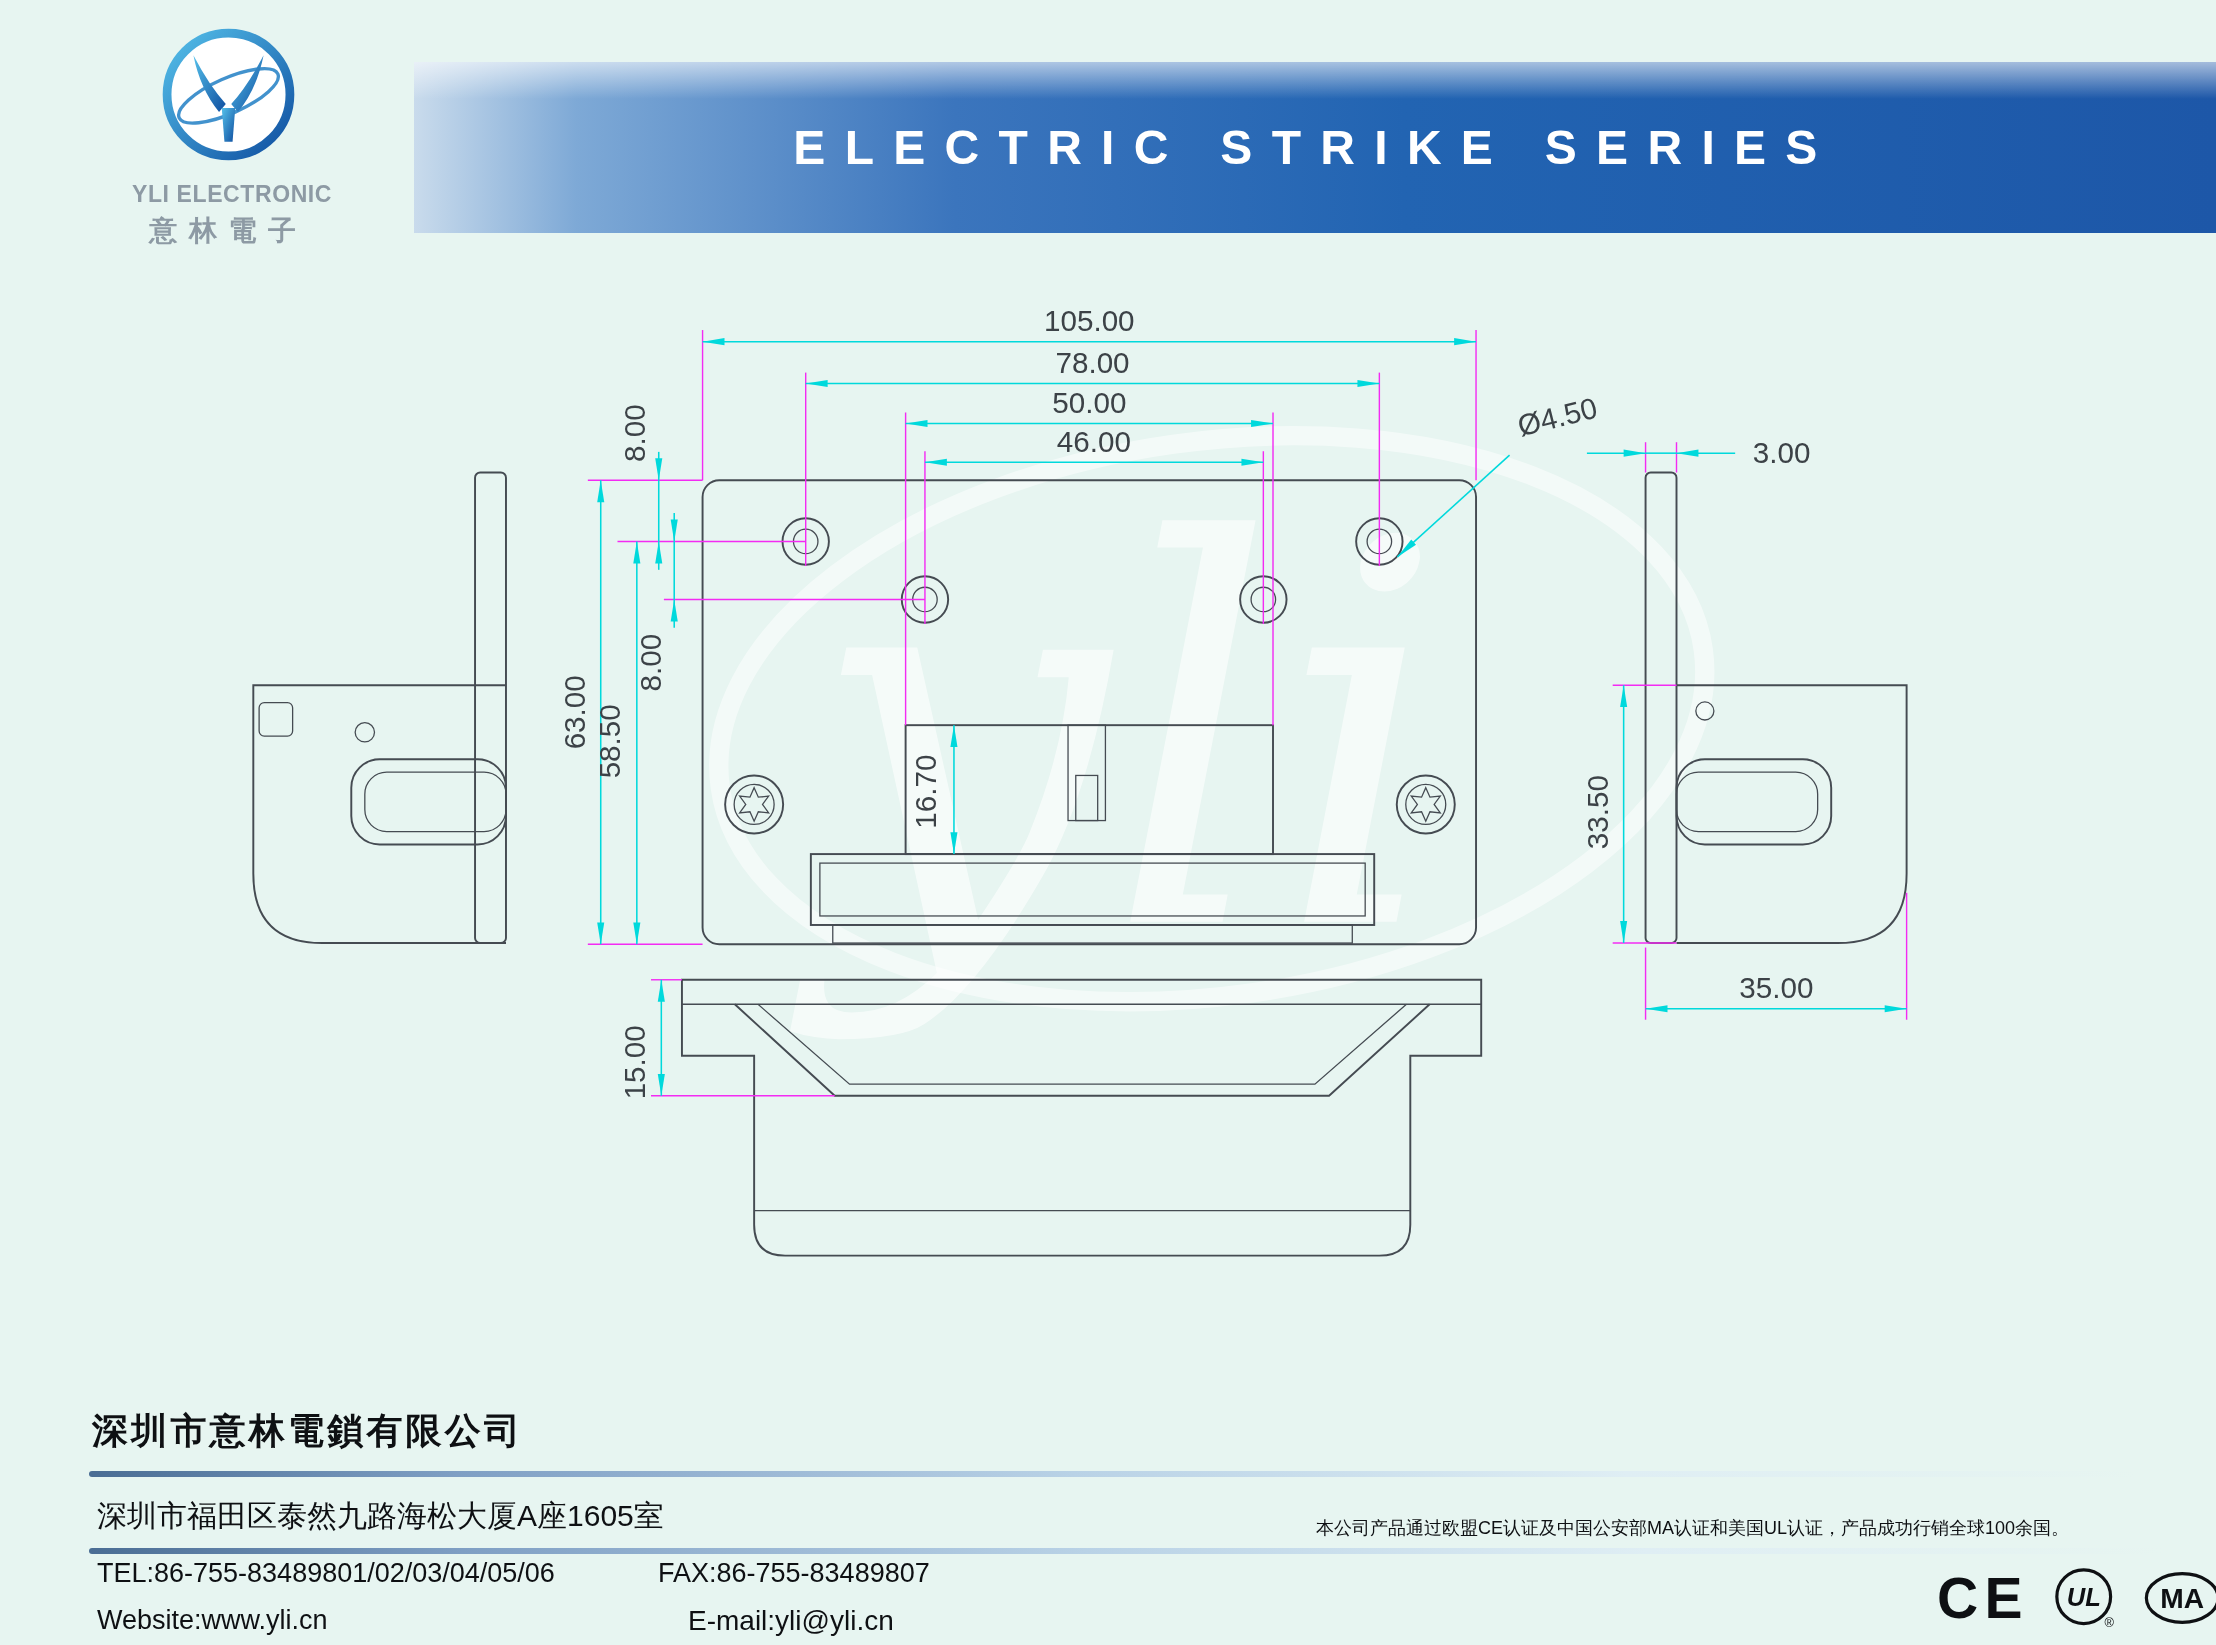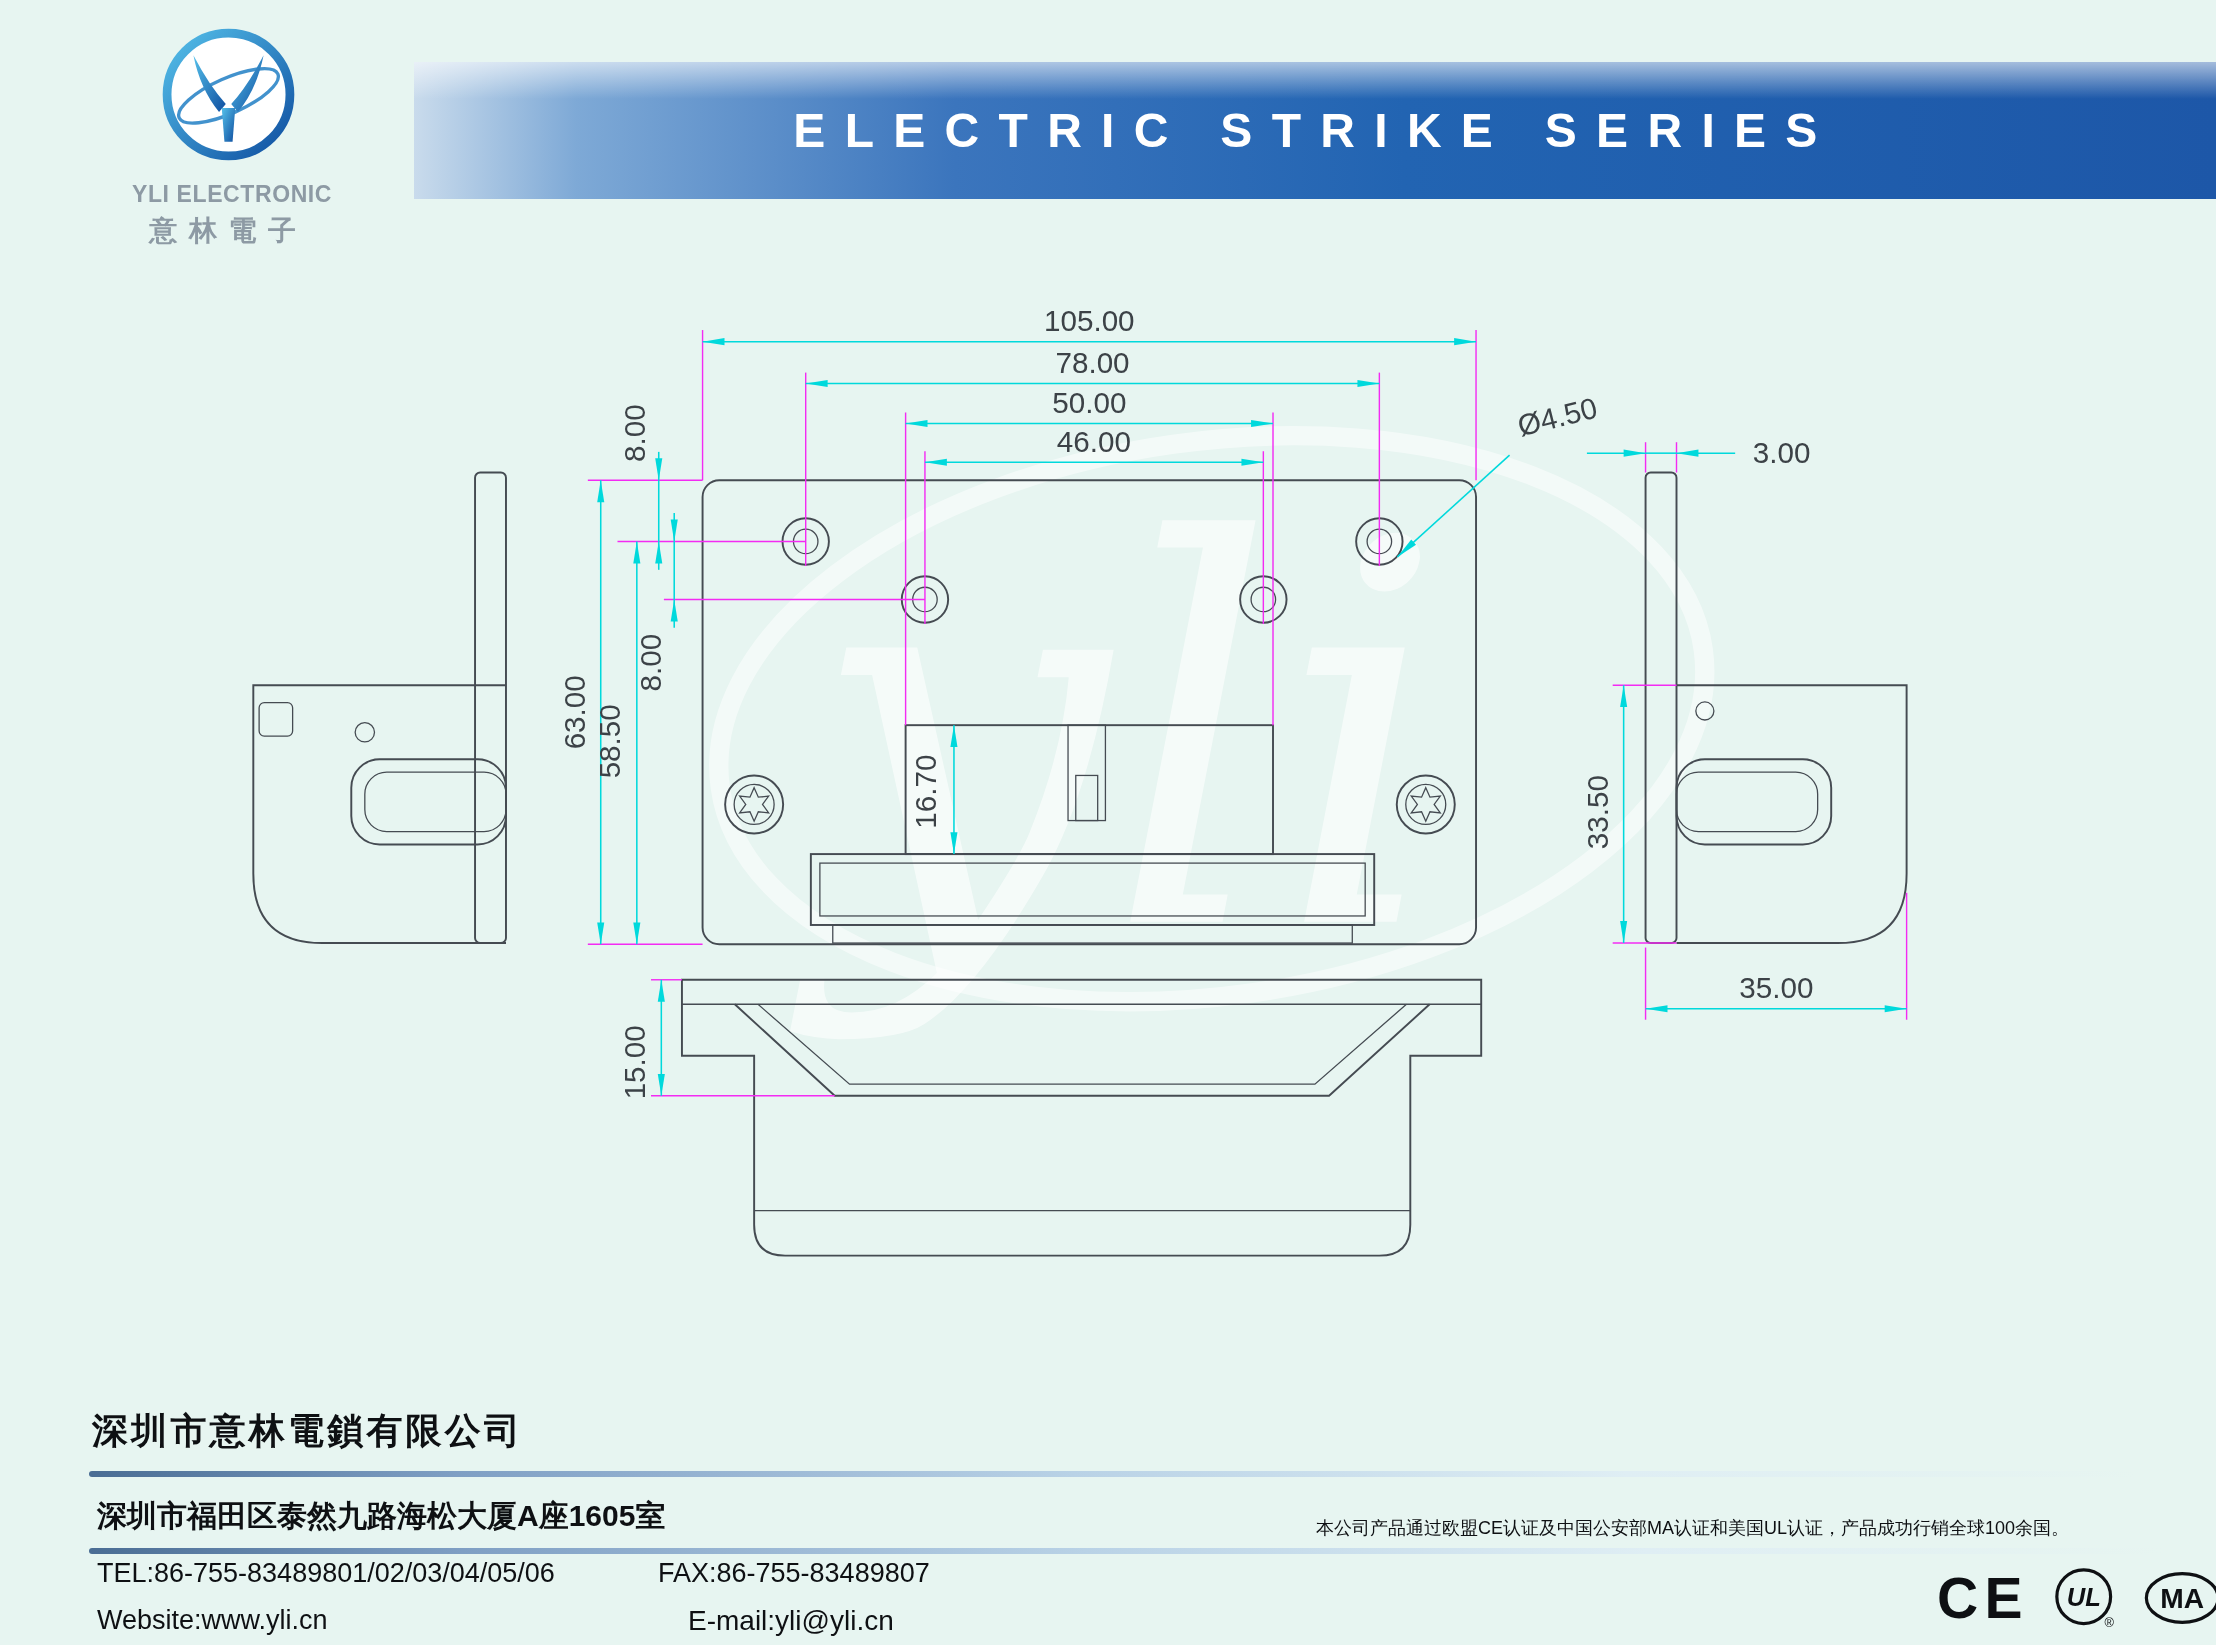--- a/index.html
+++ b/index.html
@@ -3,21 +3,21 @@
 <meta charset="utf-8">
 <style>
   html,body{margin:0;padding:0}
   body{width:2216px;height:1645px;position:relative;background:#e7f5f1;
        font-family:"Liberation Sans",sans-serif;overflow:hidden;color:#0e1013}
 
   
   .logo{position:absolute;left:132px;top:27px;width:193px;text-align:center}
   .logo-en{font-size:23px;font-weight:bold;color:#8d9aa4;letter-spacing:0.6px;margin-top:17px;white-space:nowrap}
   .logo-cn{font-size:28px;font-weight:bold;color:#8d9aa4;letter-spacing:11.6px;margin-top:3.9px;white-space:nowrap}
-  .banner{position:absolute;left:414px;top:62px;right:0;height:137px;
+  .banner{position:absolute;left:414px;top:62px;right:0;height:171px;
           background:linear-gradient(90deg,#c9dbec 0%,#7ea9d6 9%,#3b75bd 30%,#2264b2 55%,#1d57a8 100%);
           display:flex;flex-direction:column;justify-content:center;align-items:center;gap:5.2px}
   .banner::before{content:"";position:absolute;left:0;right:0;top:0;height:37px;
           background:linear-gradient(180deg,rgba(255,255,255,.6),rgba(255,255,255,0))}
   .banner-title{font-size:48px;font-weight:bold;color:#fff;letter-spacing:19.3px;white-space:nowrap;z-index:1}
   .banner-sub{font-size:35px;color:#fff;letter-spacing:6.4px;white-space:nowrap;z-index:1}
 
   
   #draw{position:absolute;inset:0;width:2216px;height:1645px}
   .pl{fill:none;stroke:#454b52;stroke-width:3}
@@ -25,21 +25,21 @@
   .dl{stroke:#00d9dc;stroke-width:2.4;fill:none}
   .el{stroke:#f32bf3;stroke-width:2.2;fill:none}
   .dt{font-family:"Liberation Sans",sans-serif;font-size:46px;fill:#3c4247}
 
   
   .f-company{position:absolute;left:92px;top:1407px;font-size:36px;font-weight:bold;letter-spacing:3.2px}
   .divider{position:absolute;left:89px;height:6.4px;border-radius:3.2px;
            background:linear-gradient(90deg,#4a6d94 0%,#7f9fc4 18%,#b9d2e6 48%,#dfeef4 75%,rgba(231,246,243,0) 100%)}
   .d1{top:1471px;width:2050px}
   .d2{top:1548px;width:2076px}
-  .f-address{position:absolute;left:97px;top:1496px;font-size:30px;font-weight:bold}
+  .f-address{position:absolute;left:97px;top:1496px;font-size:30px;font-weight:normal}
   .f-note{position:absolute;left:1316px;top:1516px;font-size:18px}
   .f-tel{position:absolute;left:97px;top:1558px;font-size:27px}
   .f-fax{position:absolute;left:658px;top:1558px;font-size:27px}
   .f-web{position:absolute;left:97px;top:1605px;font-size:27px}
   .f-mail{position:absolute;left:688px;top:1605px;font-size:28px}
   .certs{position:absolute;left:1937px;top:1565px;display:flex;align-items:center;gap:24px}
   .ce{font-size:57px;font-weight:bold;letter-spacing:6.4px;color:#0e1013}
 </style>
 </head>
 <body>

